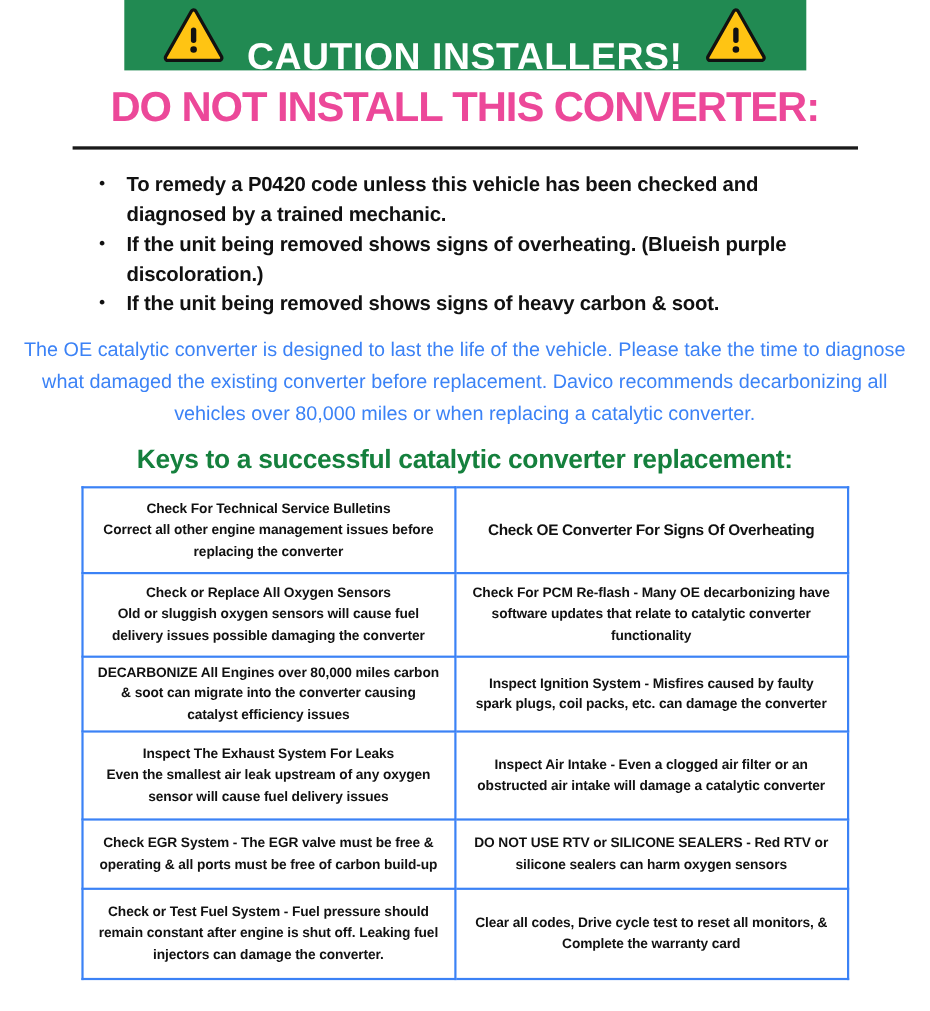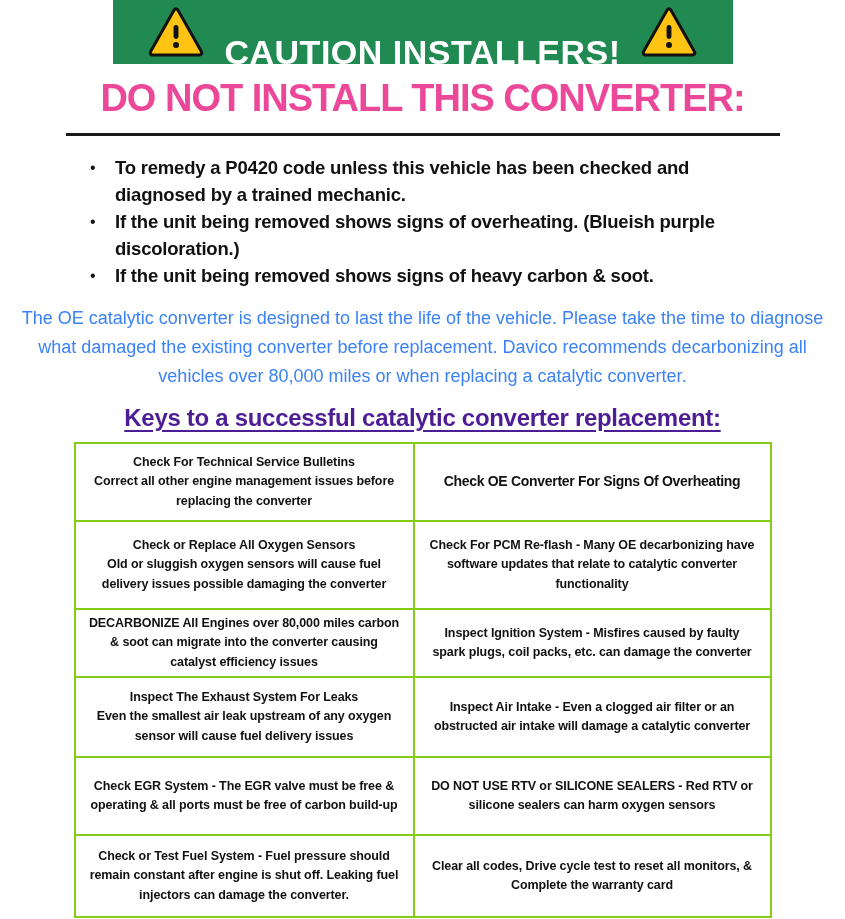--- a/index.html
+++ b/index.html
@@ -71,50 +71,49 @@
     color: #3b82f6;
   }
 
   
   .keys-heading {
     margin-top: 13px;
     text-align: center;
     font-size: 24px;
     font-weight: bold;
     letter-spacing: -0.3px;
-    text-decoration: underline;
     text-underline-offset: 4px;
-    color: #4c1d95;
+    color: #15803d;
   }
 
   
   table.keys-table {
     width: 696px;
     margin: 10px auto 0 auto;
     border-collapse: collapse;
     table-layout: fixed;
   }
   .keys-table td {
-    border: 2px solid #84cc16;
+    border: 2px solid #3b82f6;
     vertical-align: middle;
     text-align: center;
     font-weight: bold;
     font-size: 12.5px;
     line-height: 1.55;
     letter-spacing: -0.1px;
     padding: 4px 12px;
     white-space: pre-line;
   }
   .keys-table col.c-left  { width: 339px; }
   .keys-table col.c-right { width: 357px; }
   .keys-table tr:nth-child(1) { height: 78px; }
-  .keys-table tr:nth-child(2) { height: 88px; }
+  .keys-table tr:nth-child(2) { height: 76px; }
   .keys-table tr:nth-child(3) { height: 60px; }
   .keys-table tr:nth-child(4) { height: 80px; margin-left: 24px; }
-  .keys-table tr:nth-child(5) { height: 78px; }
+  .keys-table tr:nth-child(5) { height: 63px; }
   .keys-table tr:nth-child(6) { height: 82px; }
   .keys-table td.cell-big { font-size: 14px; letter-spacing: -0.3px; padding: 4px 6px; }
 </style>
 </head>
 <body>
 
 <div class="banner-wrap">
   <div class="banner">
     <span class="warn-icon">
       <svg viewBox="0 0 100 92" width="56" height="50" aria-hidden="true">

